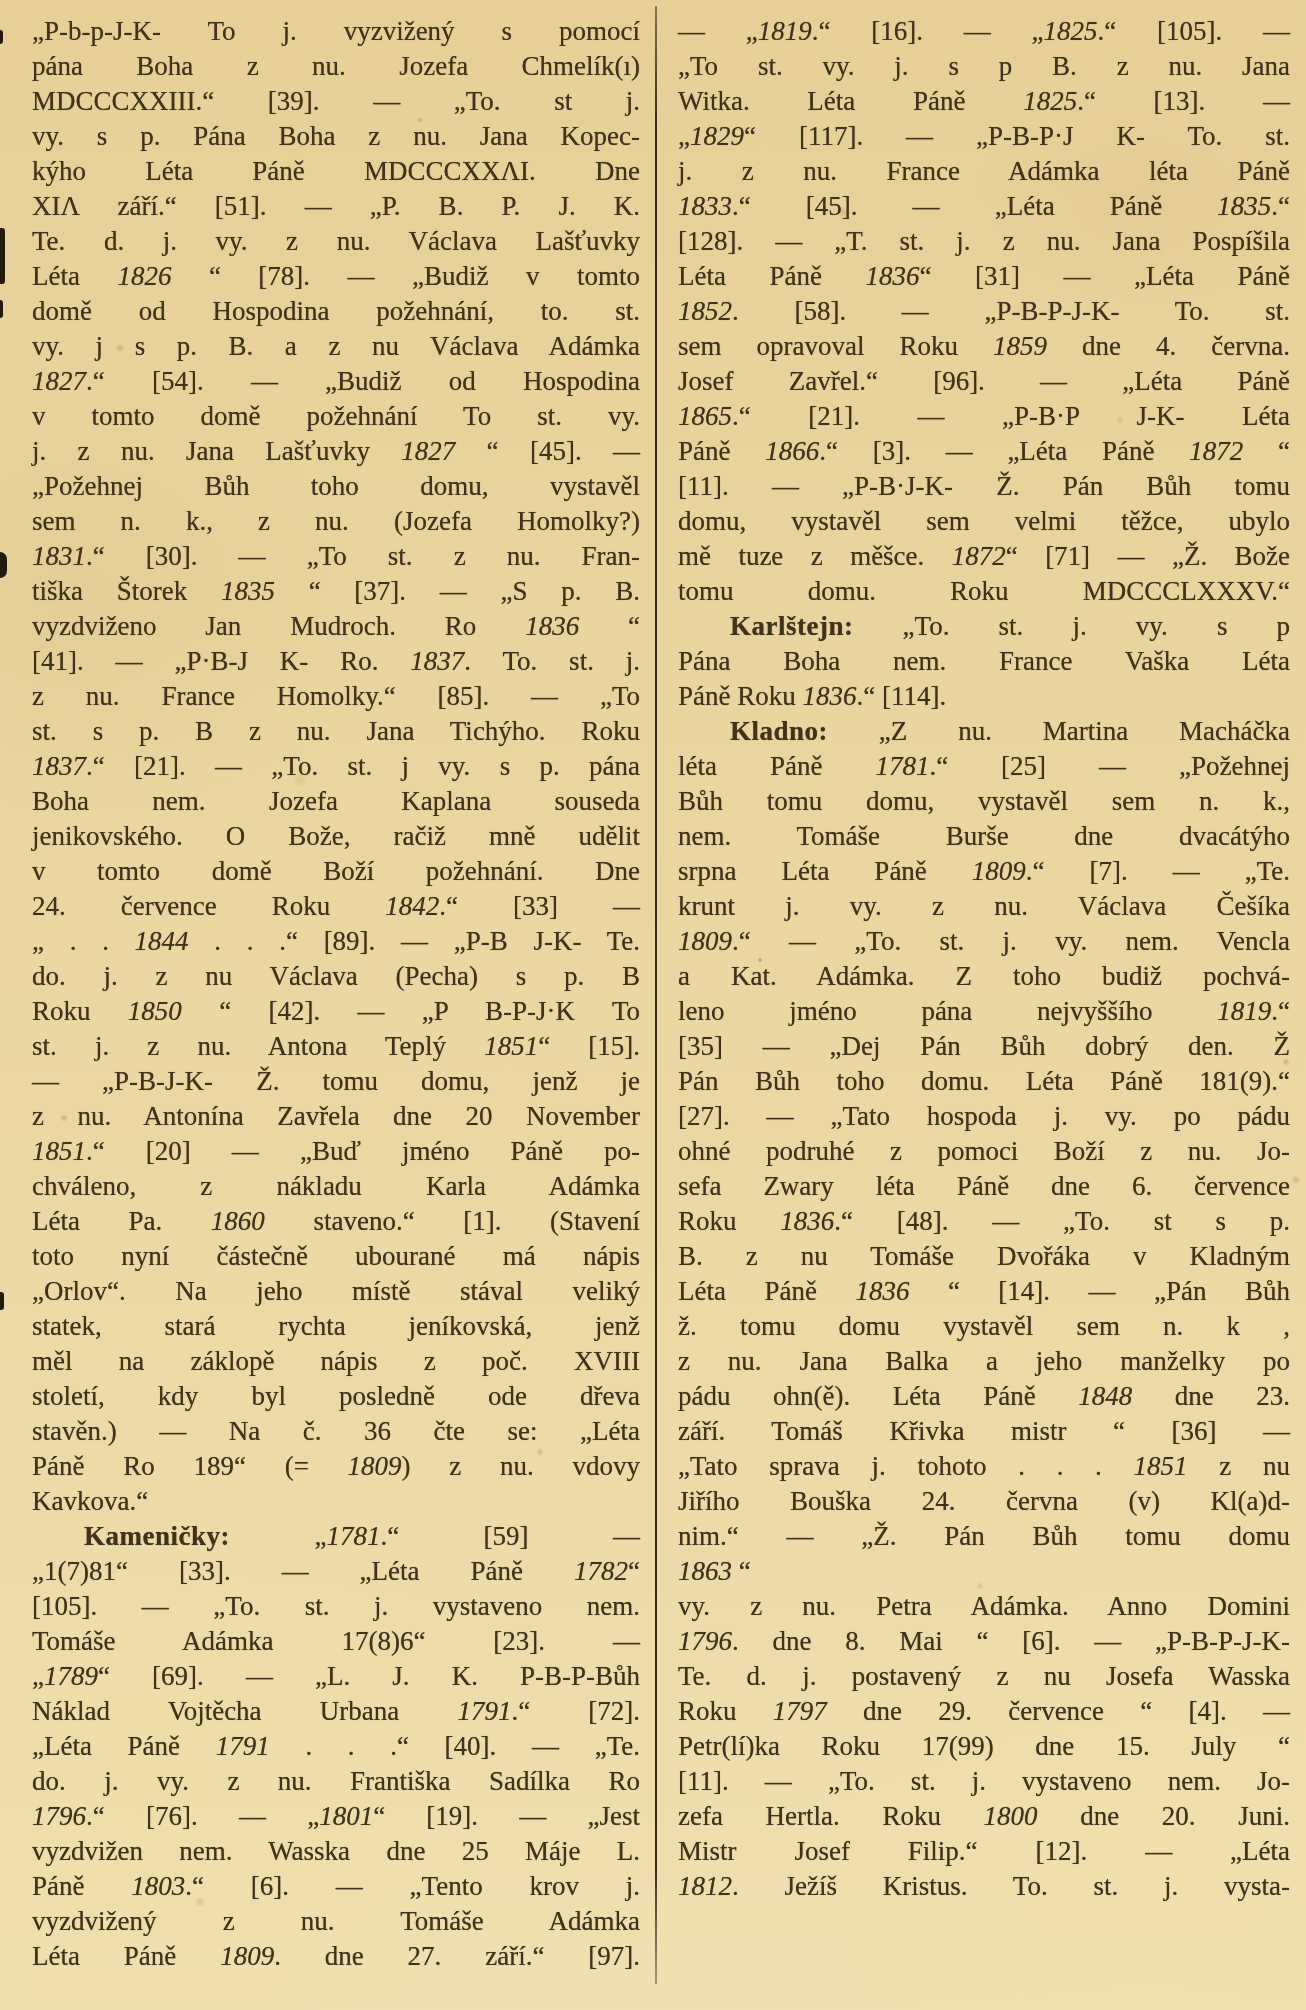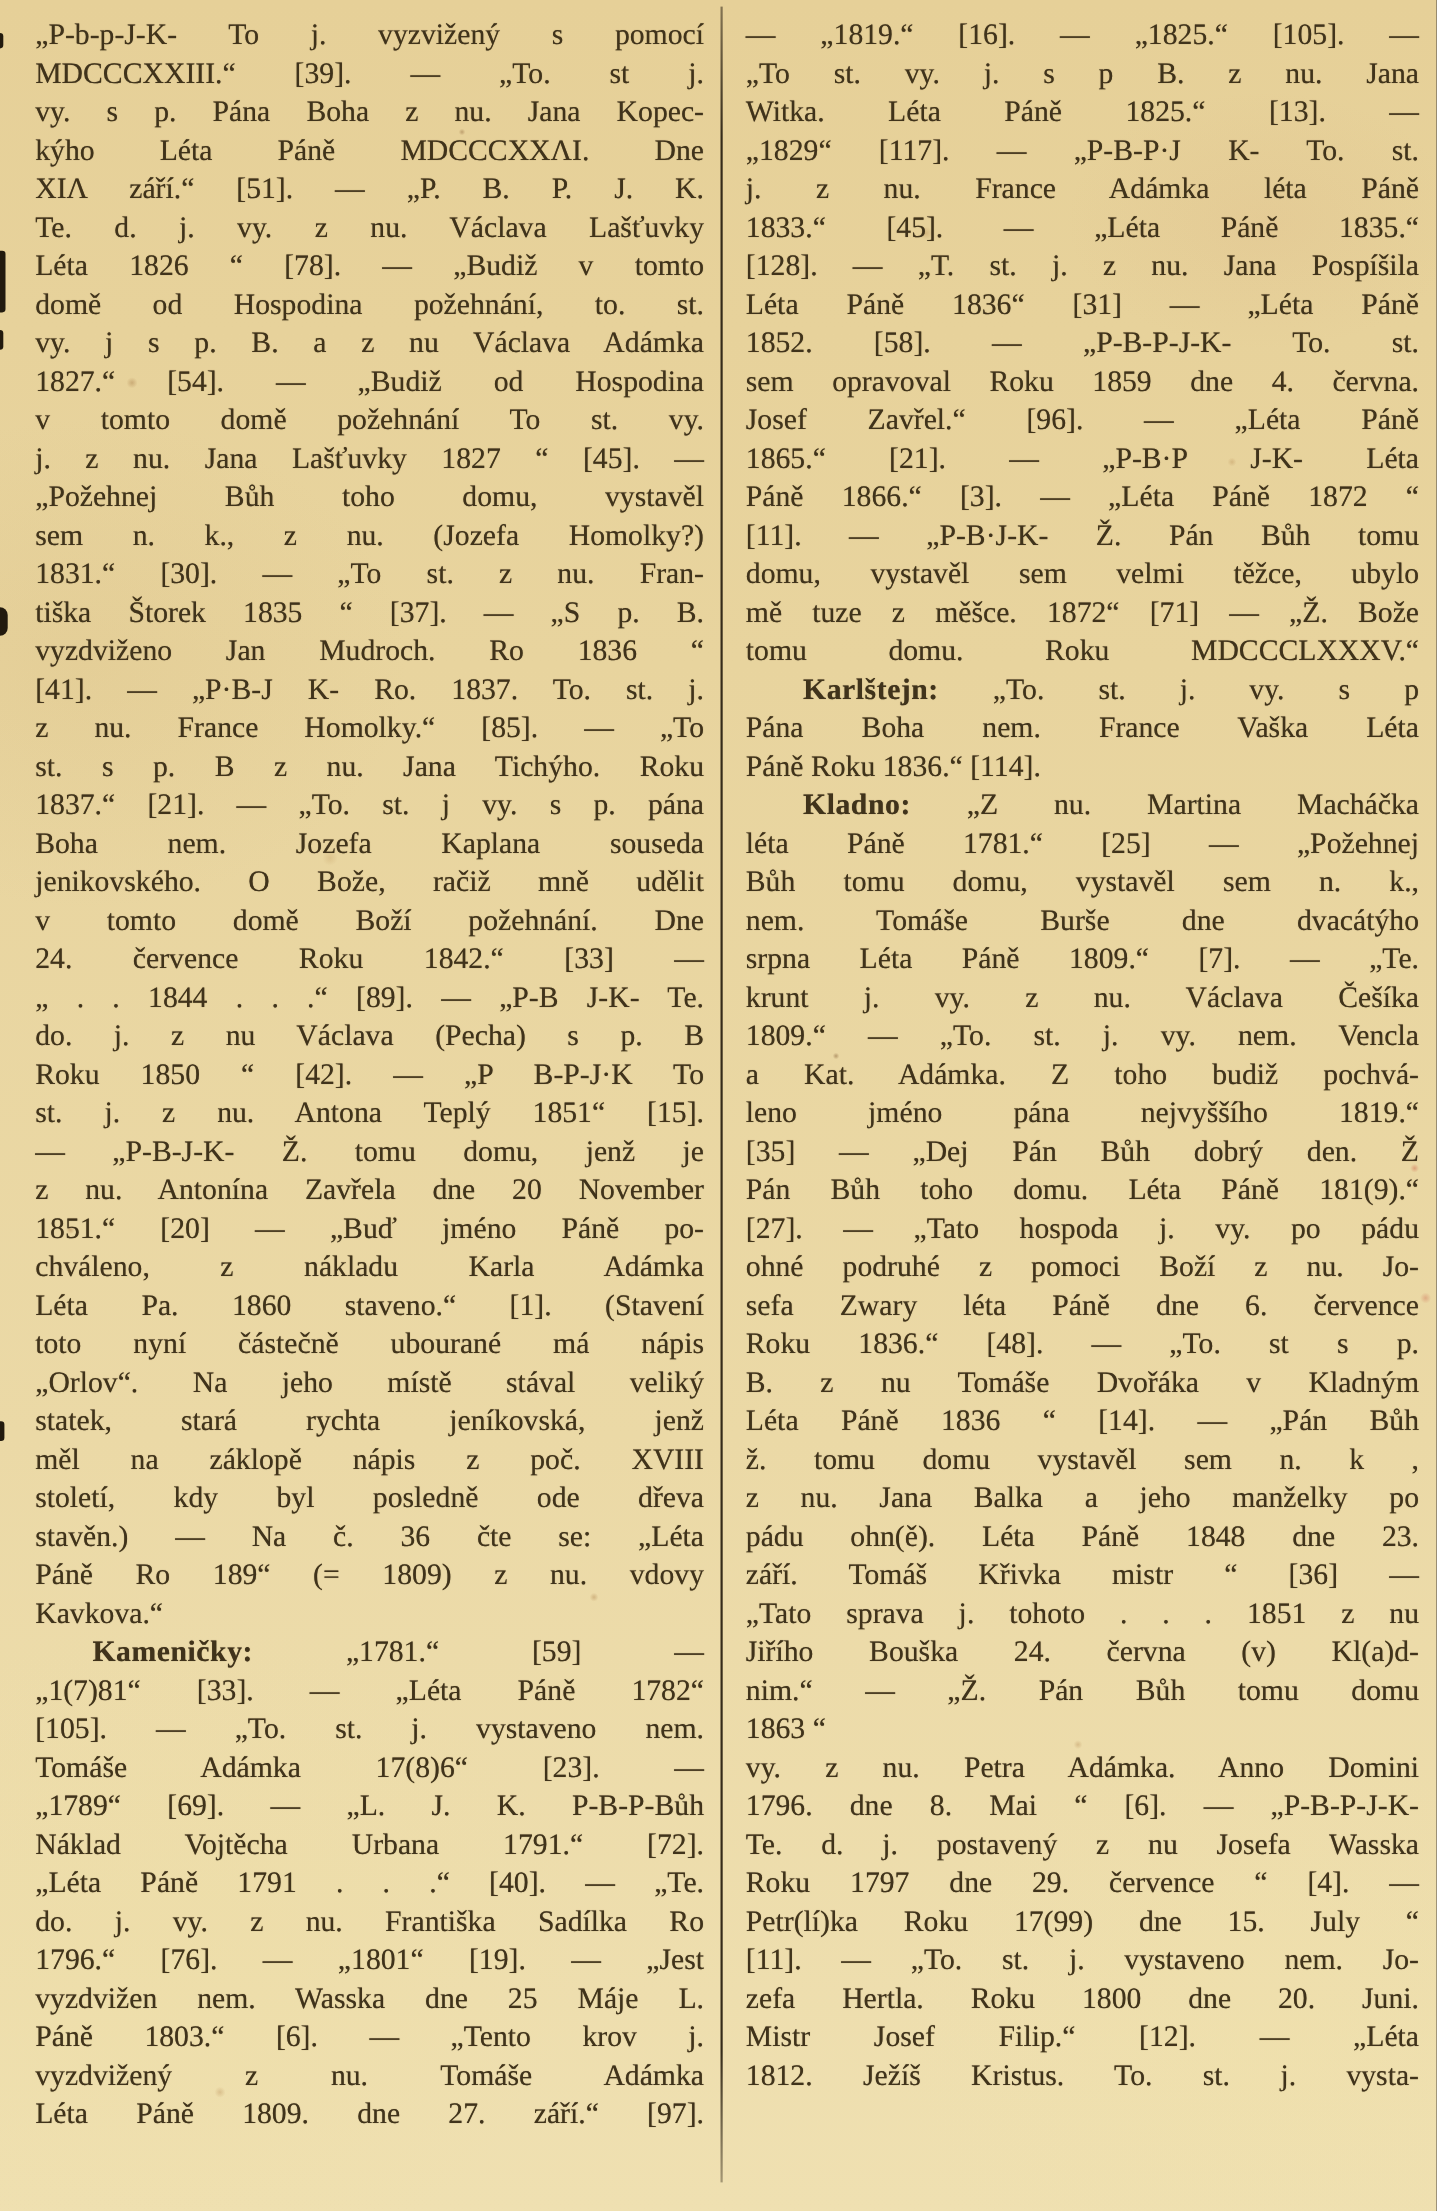--- a/index.html
+++ b/index.html
@@ -44,34 +44,35 @@
   #col-right{left:678px;width:612px;}
   .line{
     height:35px;line-height:35px;font-size:27px;
     text-align:justify;text-align-last:justify;
     overflow:visible;white-space:normal;
     text-shadow:0 0 .7px rgba(55,42,18,.65);
   }
   .para-start{padding-left:52px;}
   .para-end{text-align-last:left;}
   .head{font-weight:bold;font-family:Liberation Serif, serif;letter-spacing:.5px;}
-  .yr{}
+  .yr{font-style:italic;}
 </style>
 </head>
 <body>
 
 <div class="page">
   <div class="divider"></div>
   <div class="edge-mark em1"></div>
   <div class="edge-mark em2"></div>
   <div class="edge-mark em3"></div>
   <div class="edge-mark em4"></div>
   <div class="edge-mark em5"></div>
   <div class="col" id="col-left">
       <div class="line">„P-b-p-J-K- To j. vyzvižený s pomocí</div>
+      <div class="line">pána Boha z nu. Jozefa Chmelík(ı)</div>
       <div class="line">MDCCCXXIII.“ [39]. — „To. st j.</div>
       <div class="line">vy. s p. Pána Boha z nu. Jana Kopec-</div>
       <div class="line">kýho Léta Páně MDCCCXXΛI. Dne</div>
       <div class="line">XIΛ září.“ [51]. — „P. B. P. J. K.</div>
       <div class="line">Te. d. j. vy. z nu. Václava Lašťuvky</div>
       <div class="line">Léta <span class="yr">1826</span> “ [78]. — „Budiž v tomto</div>
       <div class="line">domě od Hospodina požehnání, to. st.</div>
       <div class="line">vy. j s p. B. a z nu Václava Adámka</div>
       <div class="line"><span class="yr">1827</span>.“ [54]. — „Budiž od Hospodina</div>
       <div class="line">v tomto domě požehnání To st. vy.</div>

